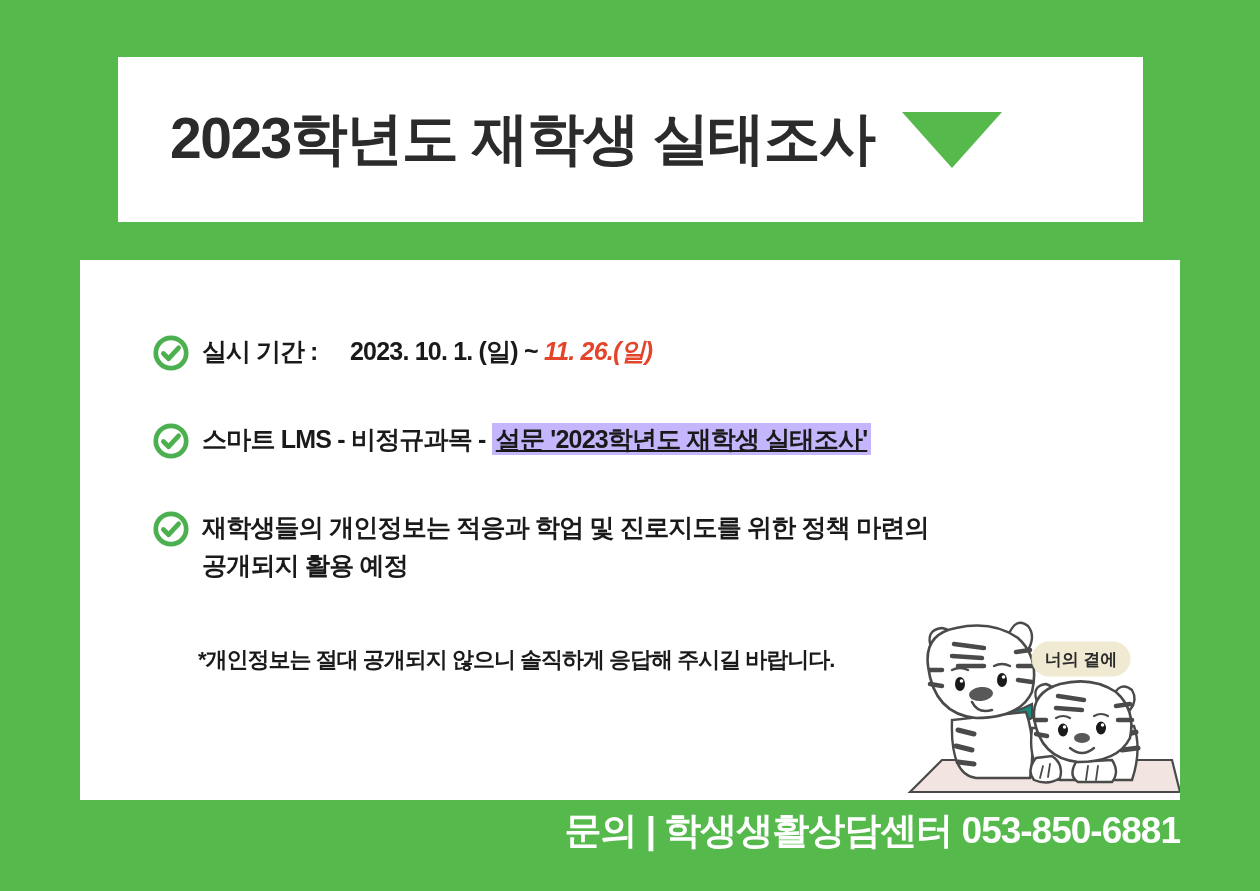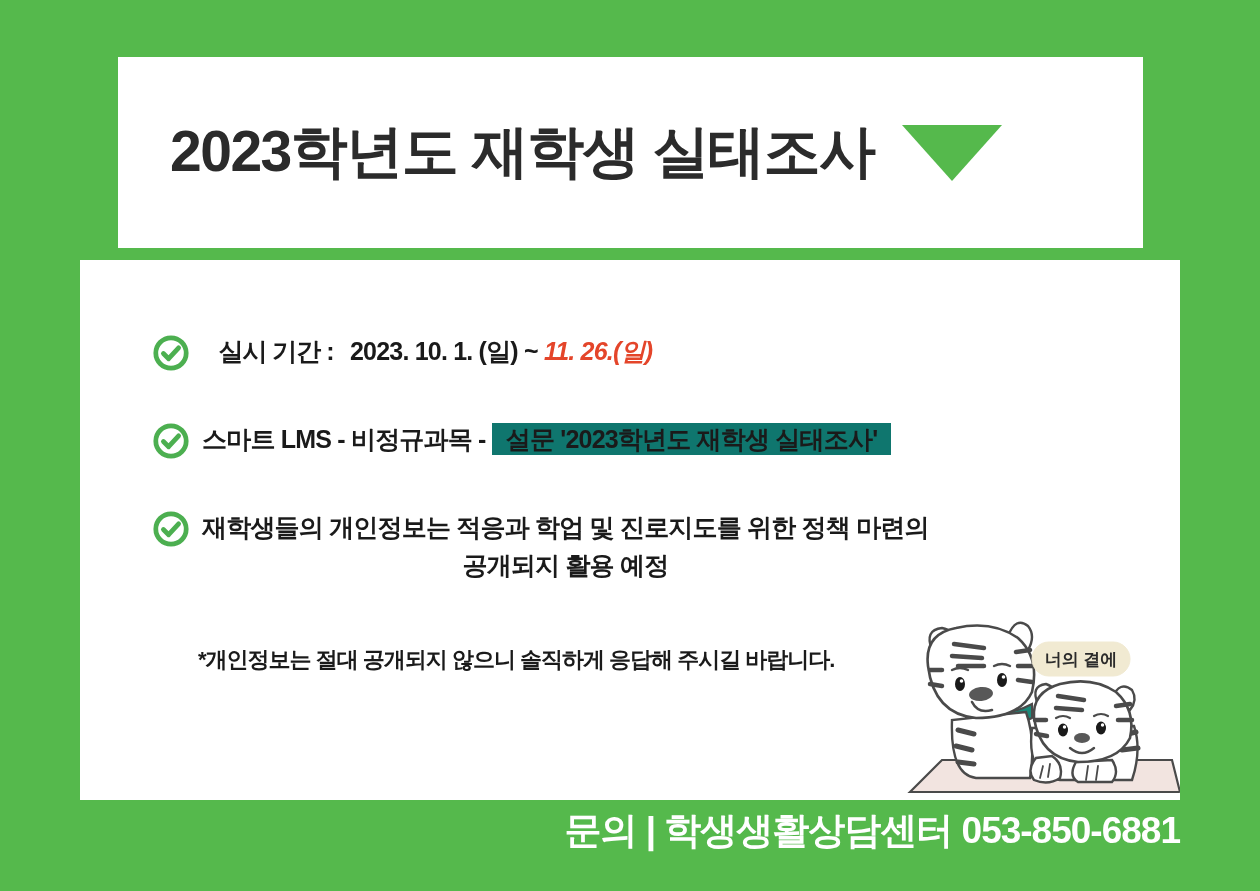--- a/index.html
+++ b/index.html
@@ -14,21 +14,21 @@
     overflow: hidden;
     position: relative;
   }
 
   
   .title-card {
     position: absolute;
     left: 118px;
     top: 57px;
     width: 1025px;
-    height: 191px;
+    height: 165px;
     background: #ffffff;
     display: flex;
     align-items: center;
     box-sizing: border-box;
     padding-left: 52px;
   }
   .title-text {
     font-size: 57px;
     font-weight: 700;
     color: #2b2b2b;
@@ -61,21 +61,20 @@
     position: absolute;
     left: 72px;
     top: 72px;
     width: 980px;
   }
 
   .row {
     display: flex;
     align-items: flex-start;
     margin-bottom: 48px;
-    text-align: center;
   }
   .row:last-child { margin-bottom: 0; }
 
   .check-icon {
     flex: 0 0 auto;
     width: 38px;
     height: 38px;
     margin-right: 12px;
     margin-top: 2px;
   }
@@ -93,22 +92,23 @@
 
   .row-value {
     font-size: 25px;
     font-weight: 700;
     color: #1a1a1a;
     letter-spacing: -0.8px;
     line-height: 38px;
   }
   .row-value .accent-date { color: #e4452a; font-style: italic; }
   .row-value .hl {
-    background: #0f766e;
-    padding: 2px 14px;
+    background: #c4b5fd;
+    padding: 2px 4px;
+    text-decoration: underline;
   }
   .value-line2 { display: block; }
 
   .note {
     position: absolute;
     left: 118px;
     top: 385px;
     font-size: 22px;
     font-weight: 700;
     color: #1a1a1a;

